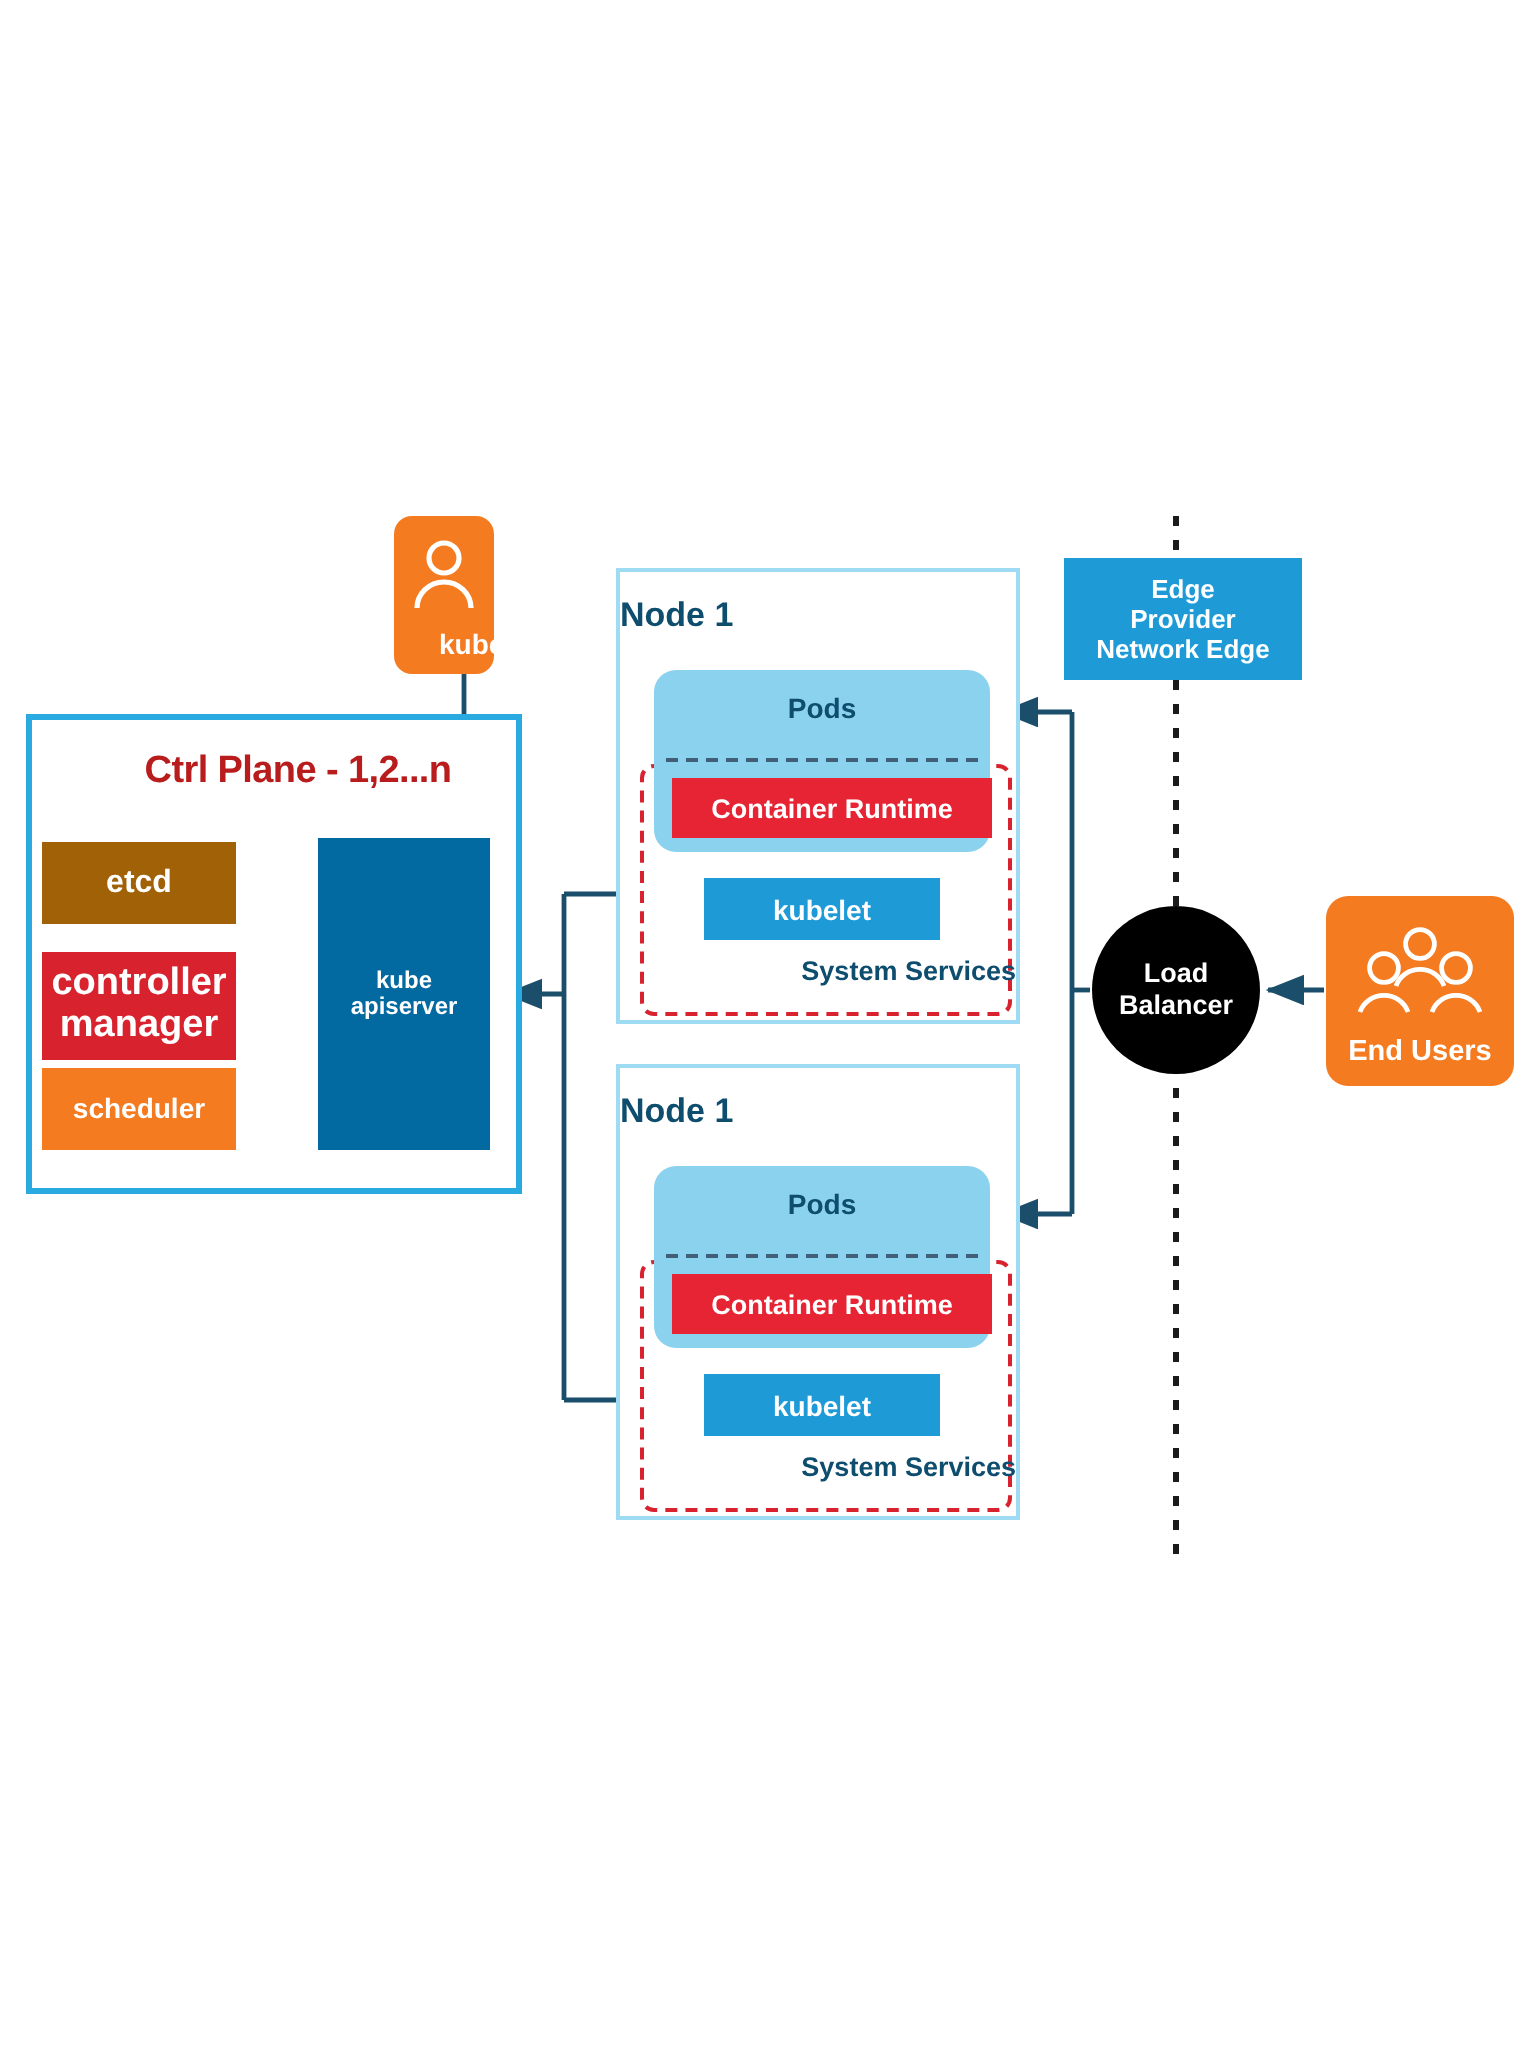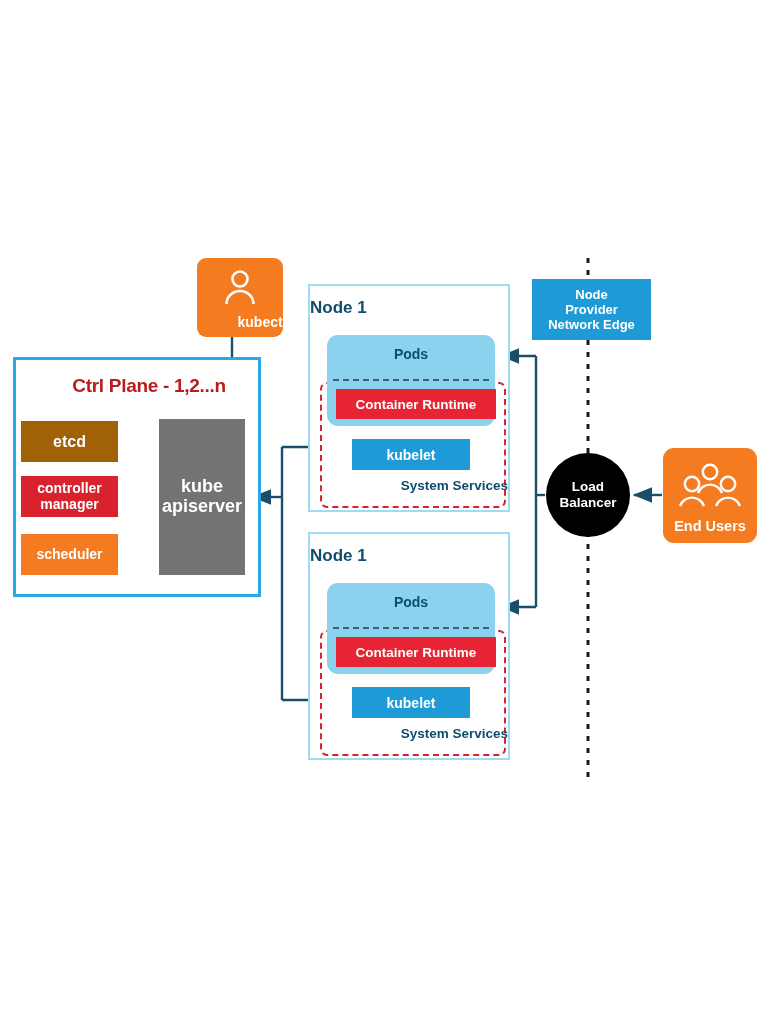--- a/index.html
+++ b/index.html
@@ -36,30 +36,30 @@
     font-size: 19px;
     font-weight: bold;
     letter-spacing: -0.3px;
   }
   .cp-box {
     display: flex; align-items: center; justify-content: center;
     color: #ffffff; font-weight: bold; text-align: center;
     line-height: 1.1;
   }
   .etcd      { left: 21px;  top: 421px; width: 97px; height: 41px; background: #a16207; font-size: 16px; }
-  .ctrlmgr   { left: 21px;  top: 476px; width: 97px; height: 41px; background: #D8232F; font-size: 14px; }
+  .ctrlmgr   { left: 21px;  top: 476px; width: 97px; height: 54px; background: #D8232F; font-size: 19px; }
   .scheduler { left: 21px;  top: 534px; width: 97px; height: 41px; background: #F47B20; font-size: 14px; }
   .apiserver {
     left: 159px; top: 419px; width: 86px; height: 156px;
-    background: #737373; font-size: 18px;
+    background: #0369a1; font-size: 12px;
   }
 
   
   .kubectl {
-    left: 197px; top: 258px; width: 86px; height: 79px;
+    left: 197px; top: 258px; width: 50px; height: 79px;
     background: #F47B20; border-radius: 9px;
     display: flex; flex-direction: column;
     align-items: center; justify-content: flex-end;
     padding-bottom: 7px;
     padding-left: 44px;
   }
   .kubectl-label { color: #fff; font-size: 14px; font-weight: bold; }
   .kubectl-icon { position: absolute; top: 10px; left: 50%; transform: translateX(-50%); }
 
   
@@ -232,21 +232,21 @@
     </div>
   </div>
   <div class="kubelet">
     <span>kubelet</span>
   </div>
   <div class="sys-label">System Services</div>
 </div>
 
 <div class="abs cloud-edge">
   <span>
-    <span>Node</span><br>
+    <span>Edge</span><br>
     <span>Provider</span><br>
     <span>Network Edge</span>
   </span>
 </div>
 
 <div class="abs load-balancer">
   <span>
     <span>Load</span><br>
     <span>Balancer</span>
   </span>

